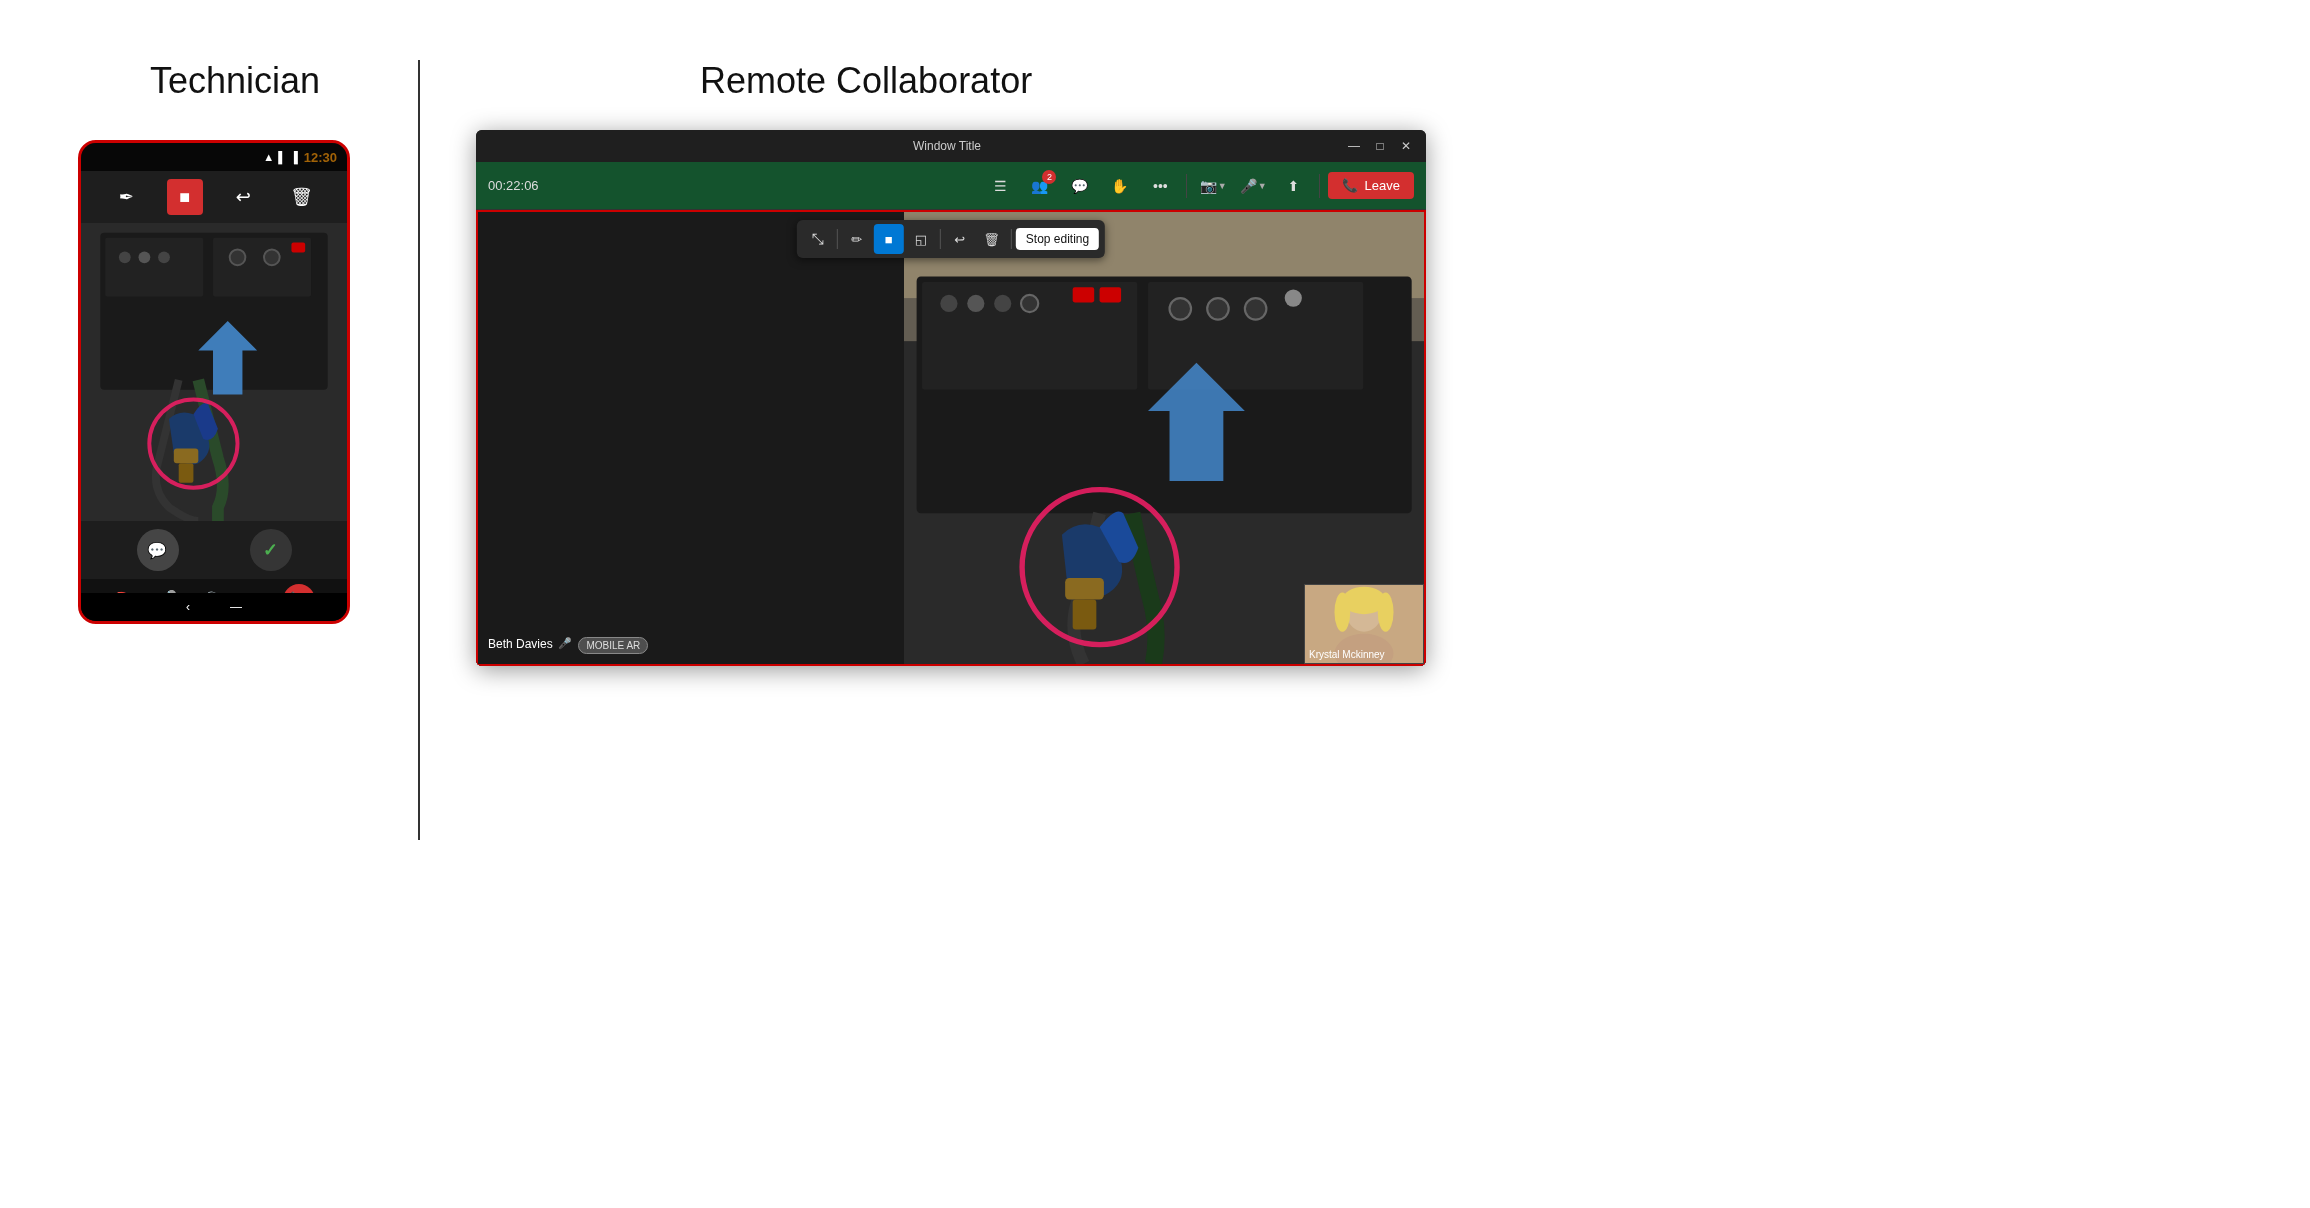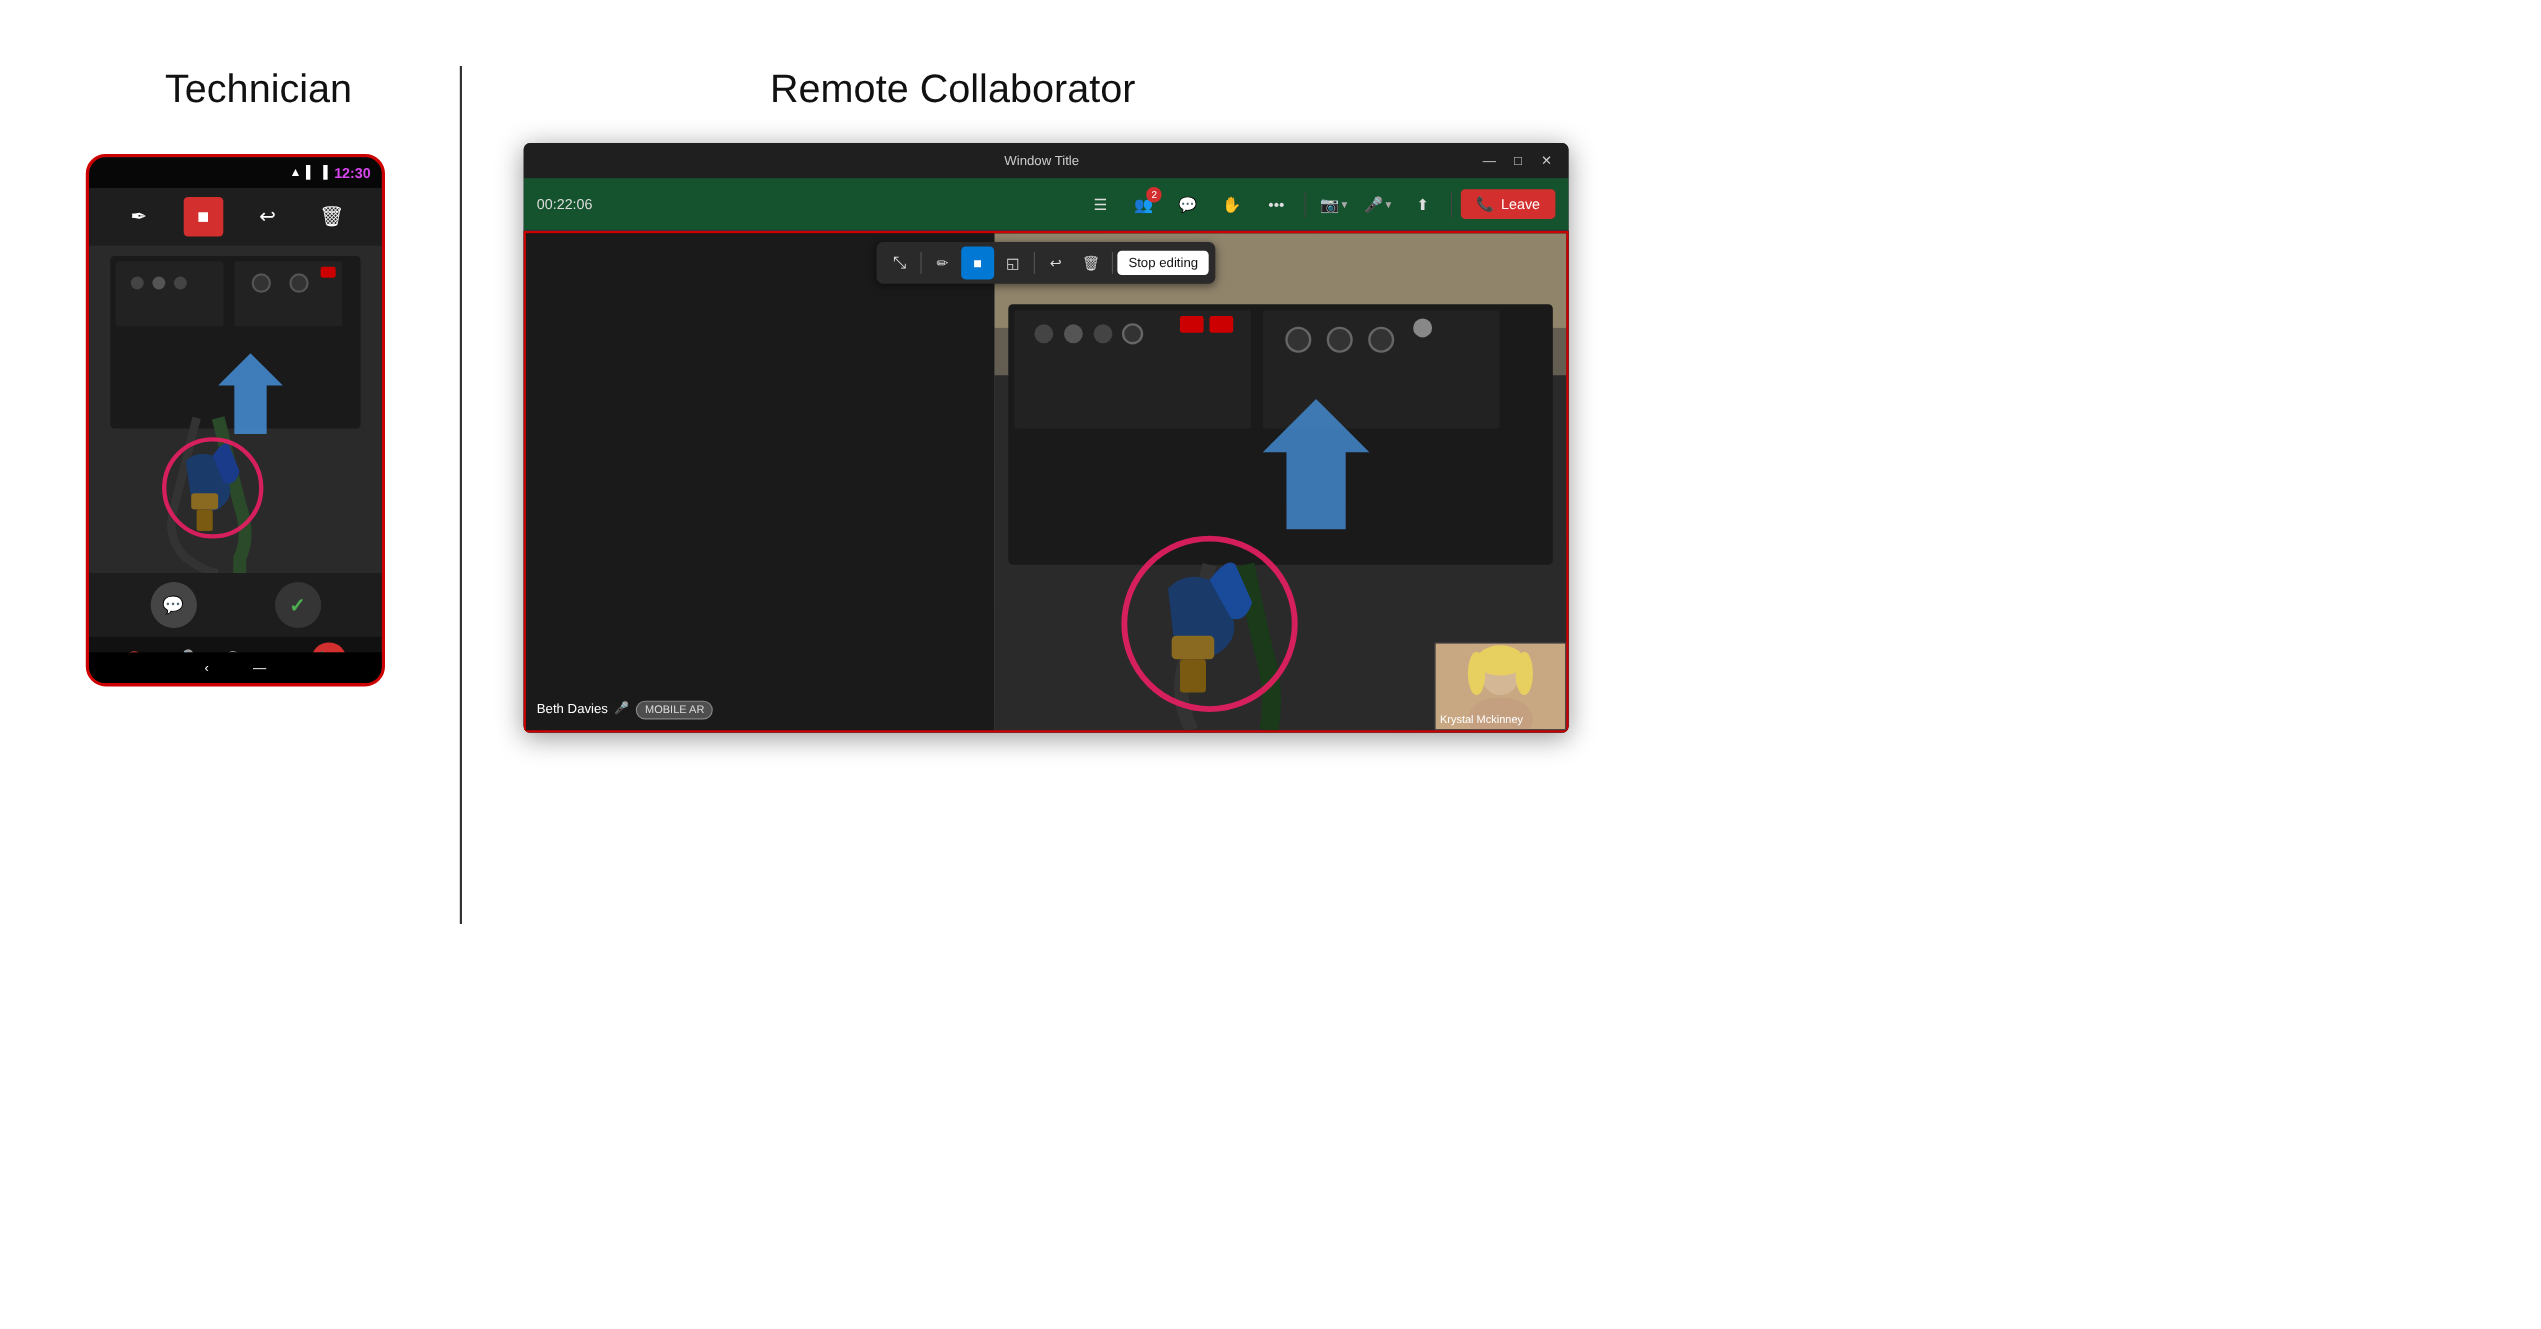--- a/index.html
+++ b/index.html
@@ -53,21 +53,21 @@
       top: 0; left: 0; right: 0;
       height: 28px;
       background: rgba(0,0,0,0.7);
       display: flex;
       align-items: center;
       justify-content: flex-end;
       padding-right: 10px;
       z-index: 10;
     }
     .phone-status-bar .time {
-      color: #d946ef;
+      color: #a16207;
       font-size: 13px;
       font-weight: 600;
     }
     .phone-status-icons {
       display: flex;
       gap: 4px;
       margin-right: 6px;
       align-items: center;
     }
     .signal-icon { color: #fff; font-size: 11px; }

